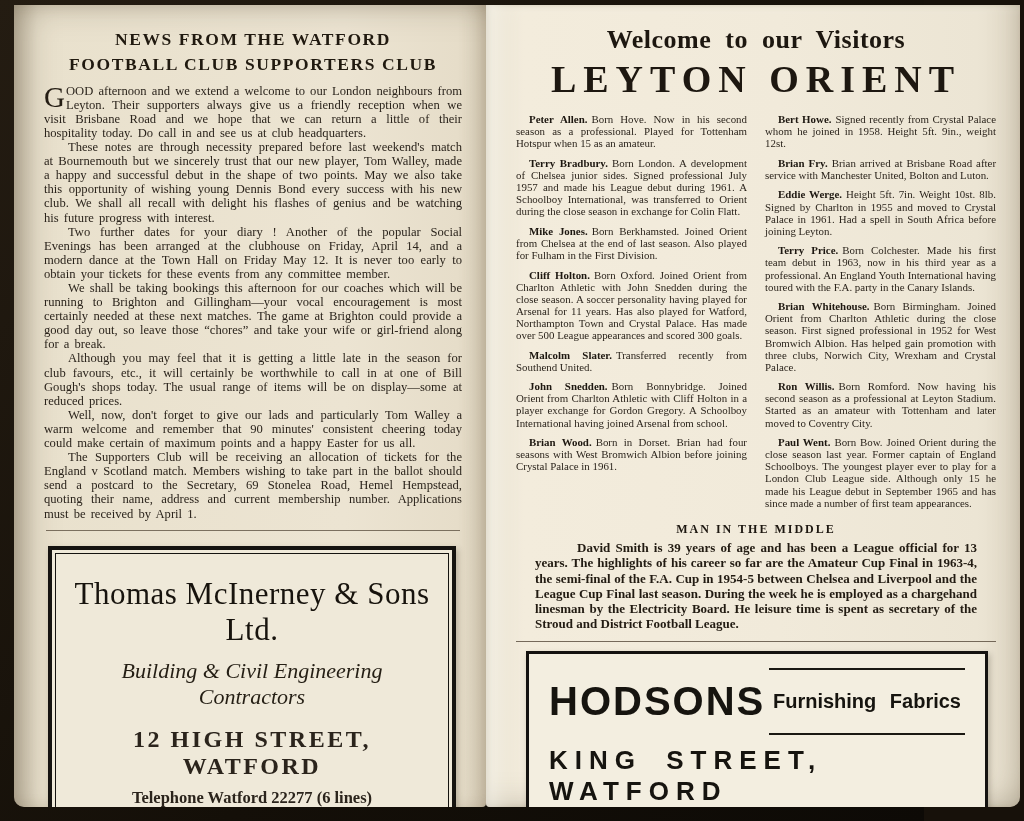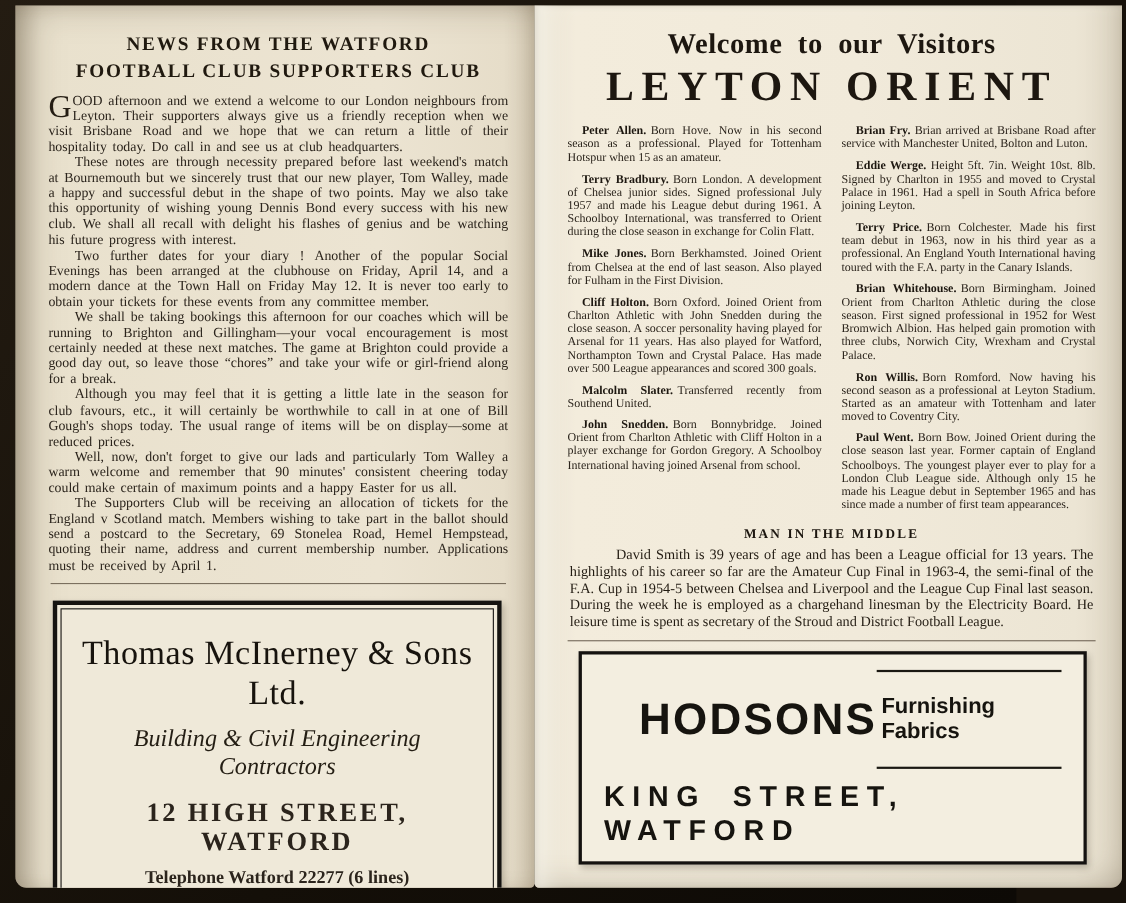--- a/index.html
+++ b/index.html
@@ -58,28 +58,28 @@
   .mc-street { font-size: 24px; font-weight: bold; letter-spacing: 2.5px; margin: 0 0 8px 0; }
   .mc-phone { font-size: 16.5px; font-weight: bold; margin: 0 0 20px 0; }
   
   .rp-welcome { text-align: center; font-weight: bold; font-size: 26px; word-spacing: 7px; letter-spacing: .5px; color: #1d1710; margin: 4px 0 2px 0; }
   .rp-team { text-align: center; font-weight: bold; font-size: 38px; letter-spacing: 7px; color: #1d1710; margin: 0 0 12px 0; }
   .cols { display: flex; gap: 18px; }
   .col { flex: 1; font-size: 10.9px; line-height: 12.1px; text-align: justify; }
   .bio { margin: 0 0 7.5px 0; text-indent: 13px; }
   .pname { font-weight: bold; margin-right: 4px; color: #1d1710; }
   .mitm-title { text-align: center; font-weight: bold; font-size: 12px; letter-spacing: 2px; color: #1d1710; margin: 6px 0 3px 0; }
-  .mitm-body { font-size: 13px; font-weight: normal; line-height: 15.2px; text-align: justify; text-indent: 42px; color: #221b12; margin: 0 2px; }
+  .mitm-body { font-size: 13px; font-weight: bold; line-height: 15.2px; text-align: justify; text-indent: 42px; color: #221b12; margin: 0 19px; }
   .rp-rule { border: 0; border-top: 1.5px solid #55493a; margin: 10px 0 0 0; opacity: .8; }
   .hod-ad {
     margin: 9px 8px 0 10px; border: 3px solid #141210; background: #f3eee0;
     padding: 14px 20px 12px 20px; box-shadow: 2px 3px 6px rgba(40,30,15,.25);
     font-family: "Liberation Sans", sans-serif;
   }
-  .hod-top { display: flex; align-items: center; justify-content: space-between; margin-left: 32px; }
+  .hod-top { display: flex; align-items: center; justify-content: space-between; }
   .hod-name { font-size: 40px; font-weight: bold; letter-spacing: 2px; color: #16140f; }
   .hod-tag {
     font-size: 20px; font-weight: bold; color: #16140f; word-spacing: 8px;
     border-top: 2px solid #1a1812; border-bottom: 2px solid #1a1812; padding: 20px 4px;
   }
   .hod-street { text-align: left; font-size: 26px; font-weight: bold; letter-spacing: 7px; word-spacing: 10px; color: #16140f; margin-top: 10px; }
 </style>
 </head>
 <body>
 
@@ -117,22 +117,24 @@
       <div class="rp-team">LEYTON ORIENT</div>
 
       <div class="cols">
         <div class="col">
           <p class="bio"><span class="pname">Peter Allen.</span><span>Born Hove. Now in his second season as a professional. Played for Tottenham Hotspur when 15 as an amateur.</span></p>
           <p class="bio"><span class="pname">Terry Bradbury.</span><span>Born London. A development of Chelsea junior sides. Signed professional July 1957 and made his League debut during 1961. A Schoolboy International, was transferred to Orient during the close season in exchange for Colin Flatt.</span></p>
           <p class="bio"><span class="pname">Mike Jones.</span><span>Born Berkhamsted. Joined Orient from Chelsea at the end of last season. Also played for Fulham in the First Division.</span></p>
           <p class="bio"><span class="pname">Cliff Holton.</span><span>Born Oxford. Joined Orient from Charlton Athletic with John Snedden during the close season. A soccer personality having played for Arsenal for 11 years. Has also played for Watford, Northampton Town and Crystal Palace. Has made over 500 League appearances and scored 300 goals.</span></p>
           <p class="bio"><span class="pname">Malcolm Slater.</span><span>Transferred recently from Southend United.</span></p>
           <p class="bio"><span class="pname">John Snedden.</span><span>Born Bonnybridge. Joined Orient from Charlton Athletic with Cliff Holton in a player exchange for Gordon Gregory. A Schoolboy International having joined Arsenal from school.</span></p>
+          <p class="bio"><span class="pname">Brian Wood.</span><span>Born in Dorset. Brian had four seasons with West Bromwich Albion before joining Crystal Palace in 1961.</span></p>
         </div>
         <div class="col">
+          <p class="bio"><span class="pname">Bert Howe.</span><span>Signed recently from Crystal Palace whom he joined in 1958. Height 5ft. 9in., weight 12st.</span></p>
           <p class="bio"><span class="pname">Brian Fry.</span><span>Brian arrived at Brisbane Road after service with Manchester United, Bolton and Luton.</span></p>
           <p class="bio"><span class="pname">Eddie Werge.</span><span>Height 5ft. 7in. Weight 10st. 8lb. Signed by Charlton in 1955 and moved to Crystal Palace in 1961. Had a spell in South Africa before joining Leyton.</span></p>
           <p class="bio"><span class="pname">Terry Price.</span><span>Born Colchester. Made his first team debut in 1963, now in his third year as a professional. An England Youth International having toured with the F.A. party in the Canary Islands.</span></p>
           <p class="bio"><span class="pname">Brian Whitehouse.</span><span>Born Birmingham. Joined Orient from Charlton Athletic during the close season. First signed professional in 1952 for West Bromwich Albion. Has helped gain promotion with three clubs, Norwich City, Wrexham and Crystal Palace.</span></p>
           <p class="bio"><span class="pname">Ron Willis.</span><span>Born Romford. Now having his second season as a professional at Leyton Stadium. Started as an amateur with Tottenham and later moved to Coventry City.</span></p>
           <p class="bio"><span class="pname">Paul Went.</span><span>Born Bow. Joined Orient during the close season last year. Former captain of England Schoolboys. The youngest player ever to play for a London Club League side. Although only 15 he made his League debut in September 1965 and has since made a number of first team appearances.</span></p>
         </div>
       </div>
 
       <div class="mitm-title">MAN IN THE MIDDLE</div>

